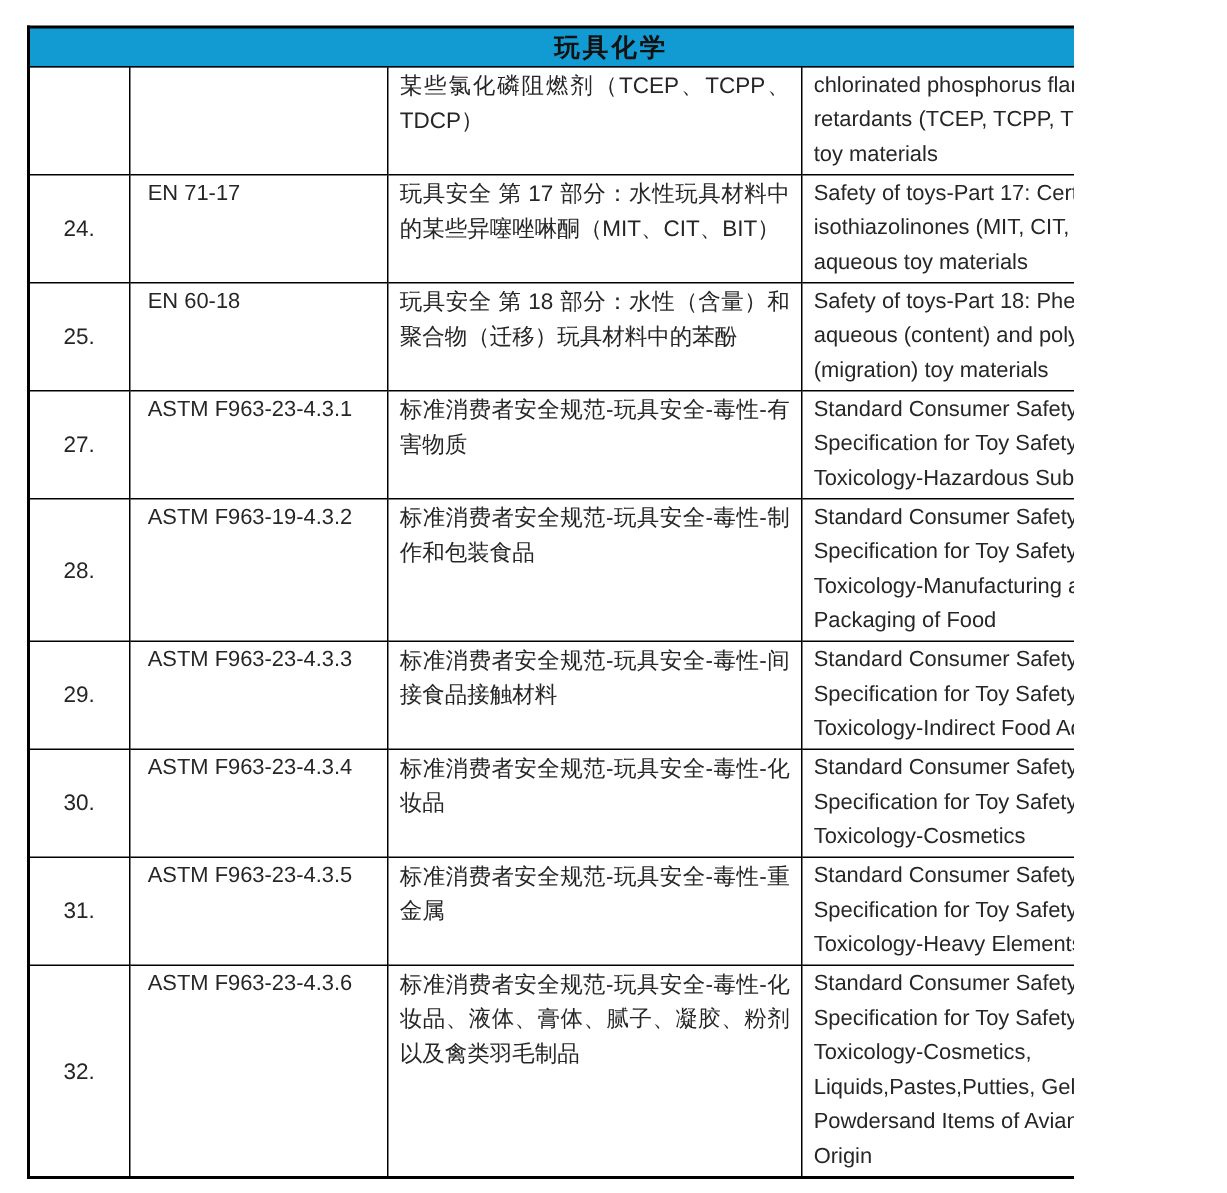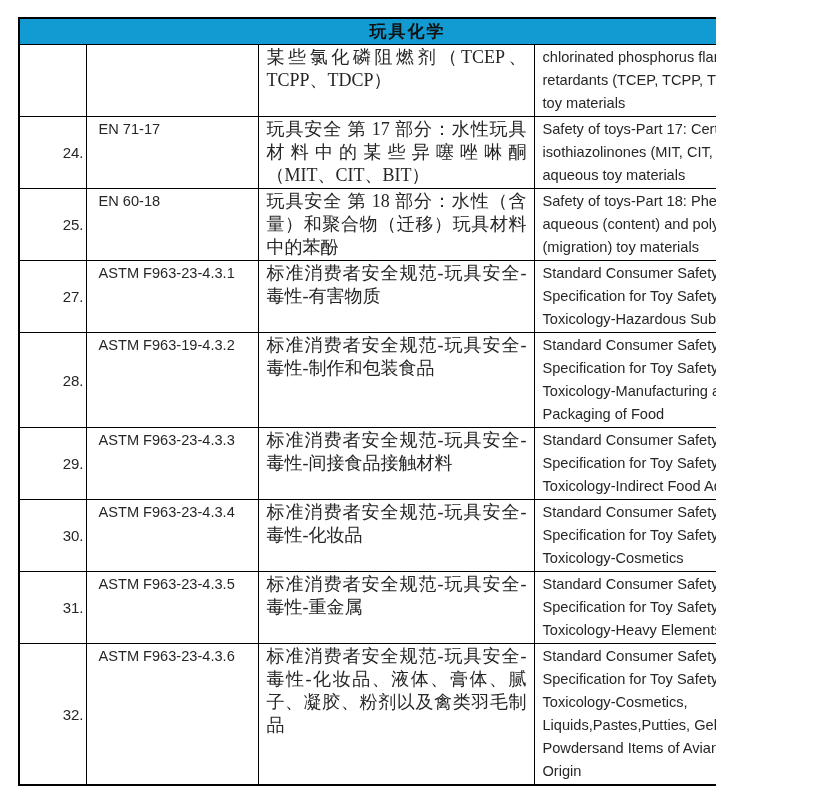--- a/index.html
+++ b/index.html
@@ -35,27 +35,27 @@
   }
   td{
     border:1px solid #000000;
     vertical-align:top;
     font-size:14.6px;
     line-height:23px;
     padding:1px 7px 1px 8px;
     overflow:hidden;
   }
   td.num{
-    text-align:right;
+    text-align:center;
     vertical-align:middle;
     padding:0 2px;
     font-size:15px;
   }
   td.code{font-size:14.6px;padding-left:12px;}
-  td.zh{font-size:18px;text-align:justify;font-family:Liberation Serif, serif;}
+  td.zh{font-size:15px;text-align:justify;}
   td.en{font-size:14.6px;}
   tr.r0{height:69px;}
   tr.r1{height:68px;}
   tr.r2{height:68px;}
   tr.r3{height:45px;}
   tr.r4{height:68px;}
   tr.r5{height:91px;}
   tr.r6{height:68px;}
   tr.r7{height:67px;}
   tr.r8{height:68px;}

